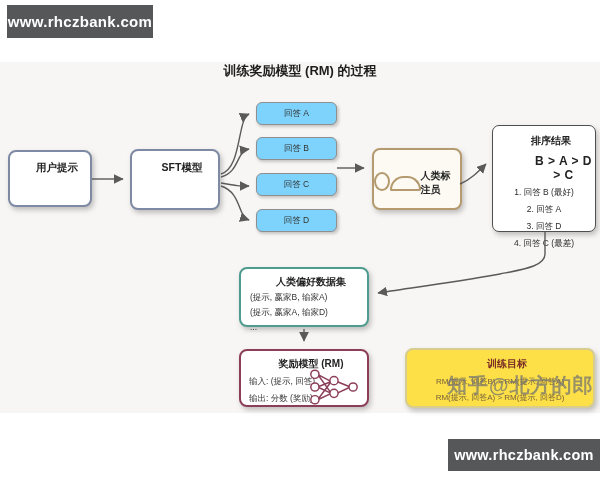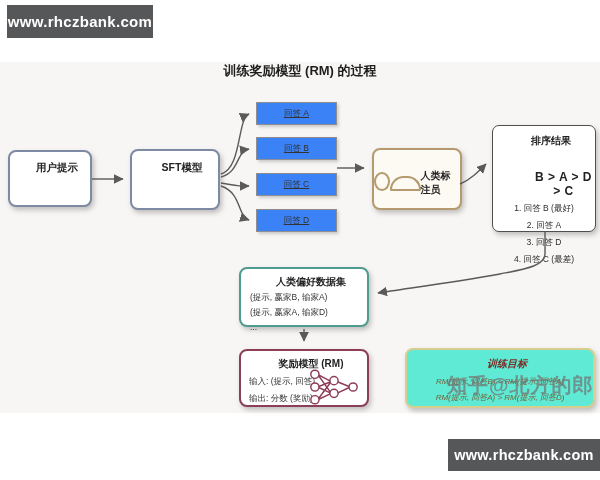--- a/index.html
+++ b/index.html
@@ -11,40 +11,40 @@
   #ribbon-tl{left:7px;top:5px;width:146px;height:33px;font-size:15px;}
   #ribbon-br{left:448px;top:439px;width:152px;height:32px;font-size:14.5px;}
   #page-title{position:absolute;left:0;top:62px;width:600px;text-align:center;
               font-size:13px;font-weight:bold;color:#1d1d1d;}
   .node{position:absolute;background:#fff;border-radius:8px;
         box-shadow:2px 3px 5px rgba(90,90,90,.35);box-sizing:border-box;}
   .node .ttl{font-weight:bold;text-align:center;padding-left:14px;}
   #user-prompt{left:8px;top:150px;width:84px;height:57px;border:2px solid #7e89a3;padding-top:9px;font-size:10.5px;}
   #sft-model{left:130px;top:149px;width:90px;height:61px;border:2px solid #7e89a3;padding-top:10px;font-size:10.5px;}
   .answer{position:absolute;left:256px;width:81px;height:23px;border:1.5px solid #8f8f8f;
-          border-radius:0;background:#3b82f6;box-sizing:border-box;
+          border-radius:6px;background:#7dd3fc;box-sizing:border-box;
           display:flex;align-items:center;justify-content:center;font-size:8.5px;color:#333;
-          box-shadow:1.5px 2px 3px rgba(90,90,90,.3);text-decoration:underline;}
+          box-shadow:1.5px 2px 3px rgba(90,90,90,.3);}
   #annotator{left:372px;top:148px;width:90px;height:62px;border:2px solid #b49a6e;background:#fdfaf3;
              display:flex;flex-direction:row;align-items:center;padding-top:5px;}
   #annotator .head{width:19px;height:19px;border:2px solid #b49a6e;border-radius:50%;background:#fdfaf3;box-sizing:border-box;}
   #annotator .torso{width:38px;height:15px;border:2px solid #b49a6e;border-radius:19px 19px 2px 2px;
                     margin-top:3px;background:#fdfaf3;box-sizing:border-box;}
   #annotator .lbl{font-size:10px;font-weight:bold;margin-top:2px;}
   #ranking{left:492px;top:125px;width:104px;height:107px;border:1.5px solid #4f4f4f;border-radius:7px;
            text-align:center;padding-top:8px;font-size:10px;}
-  #ranking .order{font-size:12px;font-weight:bold;margin-top:22px;letter-spacing:.5px;padding-left:39px;}
+  #ranking .order{font-size:12px;font-weight:bold;margin-top:6px;letter-spacing:.5px;padding-left:39px;}
   #ranking .itm{font-size:8.5px;color:#2b2b2b;margin-top:5px;}
   #pref-dataset{left:239px;top:267px;width:130px;height:60px;border:2px solid #4e9b8f;padding-top:6px;font-size:10px;}
   #pref-dataset .ln{font-size:8.5px;font-weight:normal;text-align:left;margin:3px 0 0 9px;color:#333;}
   #reward-model{left:239px;top:349px;width:130px;height:58px;border:2px solid #8c3e58;padding-top:6px;font-size:10px;}
   #reward-model .ln{font-size:8.5px;font-weight:normal;text-align:left;margin:5px 0 0 8px;color:#333;}
   #nn-icon{position:absolute;right:4px;top:16px;}
-  #train-objective{left:405px;top:348px;width:190px;height:60px;border:2px solid #d6cd8e;background:#5eead4;
-                   border-radius:8px;padding-top:7px;font-size:10px;font-style:italic;}
+  #train-objective{left:405px;top:348px;width:190px;height:60px;border:2px solid #d6cd8e;background:#fde047;
+                   border-radius:8px;padding-top:7px;font-size:10px;}
   #train-objective .ttl{color:#7b2d26;}
   #train-objective .ln{font-size:8px;font-weight:normal;text-align:center;margin-top:5px;color:#75603a;}
   #zhihu-mark{position:absolute;left:447px;top:372px;font-size:20px;font-weight:bold;
               color:#737373;opacity:.72;white-space:nowrap;z-index:30;letter-spacing:1px;}
   #arrows{position:absolute;left:0;top:0;width:600px;height:480px;pointer-events:none;z-index:20;}
 </style>
 </head>
 <body>
 
 <div id="stage">

